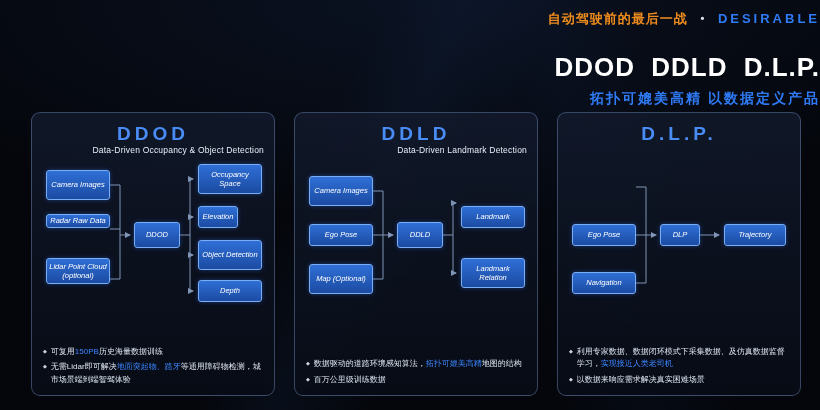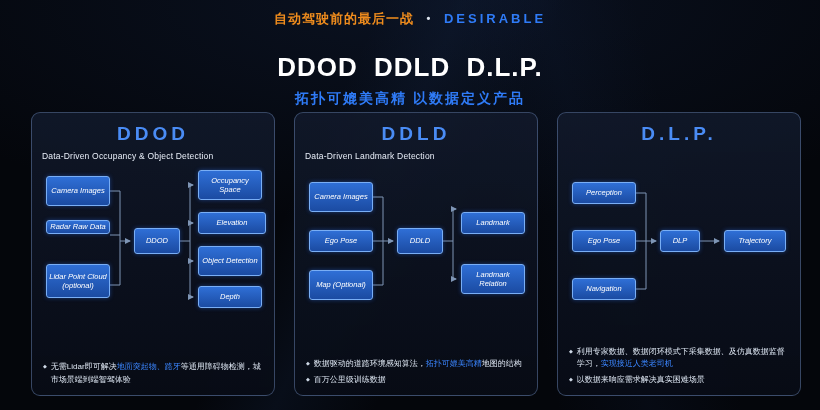--- a/index.html
+++ b/index.html
@@ -5,37 +5,37 @@
   html,body{margin:0;padding:0;}
   body{
     width:820px;height:410px;overflow:hidden;position:relative;
     font-family:"Liberation Sans",sans-serif;color:#fff;
     background:
       radial-gradient(120% 90% at 50% 0%, rgba(20,36,68,0.38), transparent 60%),
       linear-gradient(115deg, transparent 38%, rgba(32,62,112,0.14) 46%, transparent 56%),
       linear-gradient(75deg, transparent 60%, rgba(24,48,96,0.10) 70%, transparent 80%),
       #04060b;
   }
-  .header{text-align:center;padding-top:10px;}
+  .header{text-align:right;padding-top:10px;}
   .tagline{font-size:13px;font-weight:bold;letter-spacing:1px;}
   .tagline .zh{color:#ef8c1d;}
   .tagline .sep{color:#dfe6f0;margin:0 8px;font-size:11px;vertical-align:1px;}
   .tagline .en{color:#2f7bf7;letter-spacing:3px;}
   .title{margin-top:24px;font-size:26px;font-weight:bold;letter-spacing:1px;word-spacing:8px;color:#ffffff;}
   .subtitle{margin-top:7px;font-size:14px;font-weight:bold;letter-spacing:2px;color:#2f7bf7;}
 
   .cards{position:absolute;left:31px;top:112px;display:flex;gap:19px;}
   .card{
     width:244px;height:284px;box-sizing:border-box;
     border:1px solid rgba(112,142,192,0.45);border-radius:9px;
     background:linear-gradient(180deg, rgba(18,26,44,0.85), rgba(8,12,22,0.92));
     padding:10px 10px 8px;position:relative;
   }
   .card-heading{text-align:center;color:#4a8cf5;font-size:19px;font-weight:bold;letter-spacing:4px;}
-  .card-sub{text-align:left;font-size:8.5px;color:#e8eef8;margin-top:6px;height:10px;letter-spacing:0.2px;}
+  .card-sub{text-align:right;font-size:8.5px;color:#e8eef8;margin-top:0;height:10px;letter-spacing:0.2px;}
 
   .diagram{position:relative;width:224px;height:150px;margin-top:7px;}
   .diagram svg{position:absolute;left:0;top:0;}
   .node{
     position:absolute;box-sizing:border-box;display:flex;align-items:center;justify-content:center;
     text-align:center;font-size:7.5px;line-height:1.25;color:#fff;padding:2px;
     background:linear-gradient(180deg,#2f6fd6,#1b4ba2);
     border:1px solid #79aef5;border-radius:3px;
     box-shadow:0 0 4px rgba(47,111,230,0.45);
     font-style:italic;
@@ -78,28 +78,32 @@
           <path class="connector" d="M68 23 H78 M68 67 H78 M68 117 H78 M78 23 V117"></path>
           <path class="connector" d="M78 73 H88" marker-end="url(#arr1)"></path>
           <path class="connector" d="M138 73 H148 M148 17 V129"></path>
           <path class="connector" d="M148 17 H151" marker-end="url(#arr1)"></path>
           <path class="connector" d="M148 55 H151" marker-end="url(#arr1)"></path>
           <path class="connector" d="M148 93 H151" marker-end="url(#arr1)"></path>
           <path class="connector" d="M148 129 H151" marker-end="url(#arr1)"></path>
         </svg>
         <div class="node" style="left:4px;top:8px;width:64px;height:30px">Camera Images</div>
         <div class="node" style="left:4px;top:52px;width:64px;height:14px">Radar Raw Data</div>
-        <div class="node" style="left:4px;top:96px;width:64px;height:34px">Lidar Point Cloud (optional)</div>
+        <div class="node" style="left:4px;top:96px;width:64px;height:26px">Lidar Point Cloud (optional)</div>
         <div class="node" style="left:92px;top:60px;width:46px;height:26px">DDOD</div>
         <div class="node" style="left:156px;top:2px;width:64px;height:30px">Occupancy Space</div>
-        <div class="node" style="left:156px;top:44px;width:68px;height:22px">Elevation</div>
+        <div class="node" style="left:156px;top:44px;width:40px;height:22px">Elevation</div>
         <div class="node" style="left:156px;top:78px;width:64px;height:30px">Object Detection</div>
         <div class="node" style="left:156px;top:118px;width:64px;height:22px">Depth</div>
       </div>
       <div class="bullets">
+        <div class="bullet">
+          <span class="dot"></span>
+          <span class="txt"><span>可复用</span><span class="hl">150PB</span><span>历史海量数据训练</span></span>
+        </div>
         <div class="bullet">
           <span class="dot"></span>
           <span class="txt"><span>无需Lidar即可解决</span><span class="hl">地面突起物、路牙</span><span>等通用障碍物检测，城市场景端到端智驾体验</span></span>
         </div>
       </div>
     </div>
 
     <div class="card">
       <div class="card-heading">DDLD</div>
       <div class="card-sub">Data-Driven Landmark Detection</div>
@@ -142,21 +146,20 @@
         <svg width="224" height="150">
           <defs>
             <marker id="arr3" markerWidth="6" markerHeight="6" refX="5" refY="3" orient="auto">
               <path d="M0,0 L6,3 L0,6 z" fill="#7e95b5"></path>
             </marker>
           </defs>
           <path class="connector" d="M68 25 H78 M68 73 H78 M68 121 H78 M78 25 V121"></path>
           <path class="connector" d="M78 73 H88" marker-end="url(#arr3)"></path>
           <path class="connector" d="M132 73 H151" marker-end="url(#arr3)"></path>
         </svg>
-        <div class="node" style="left:4px;top:14px;width:64px;height:22px">Perception</div>
         <div class="node" style="left:4px;top:62px;width:64px;height:22px">Ego Pose</div>
         <div class="node" style="left:4px;top:110px;width:64px;height:22px">Navigation</div>
         <div class="node" style="left:92px;top:62px;width:40px;height:22px">DLP</div>
         <div class="node" style="left:156px;top:62px;width:62px;height:22px">Trajectory</div>
       </div>
       <div class="bullets">
         <div class="bullet">
           <span class="dot"></span>
           <span class="txt"><span>利用专家数据、数据闭环模式下采集数据、及仿真数据监督学习，</span><span class="hl">实现接近人类老司机</span><span></span></span>
         </div>

